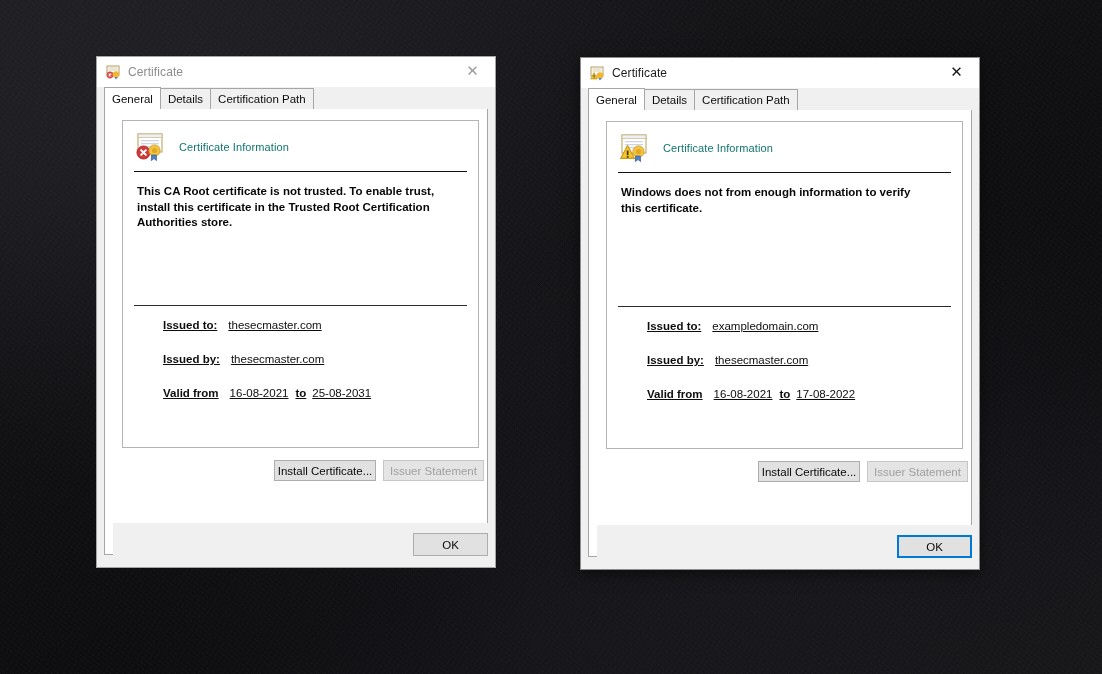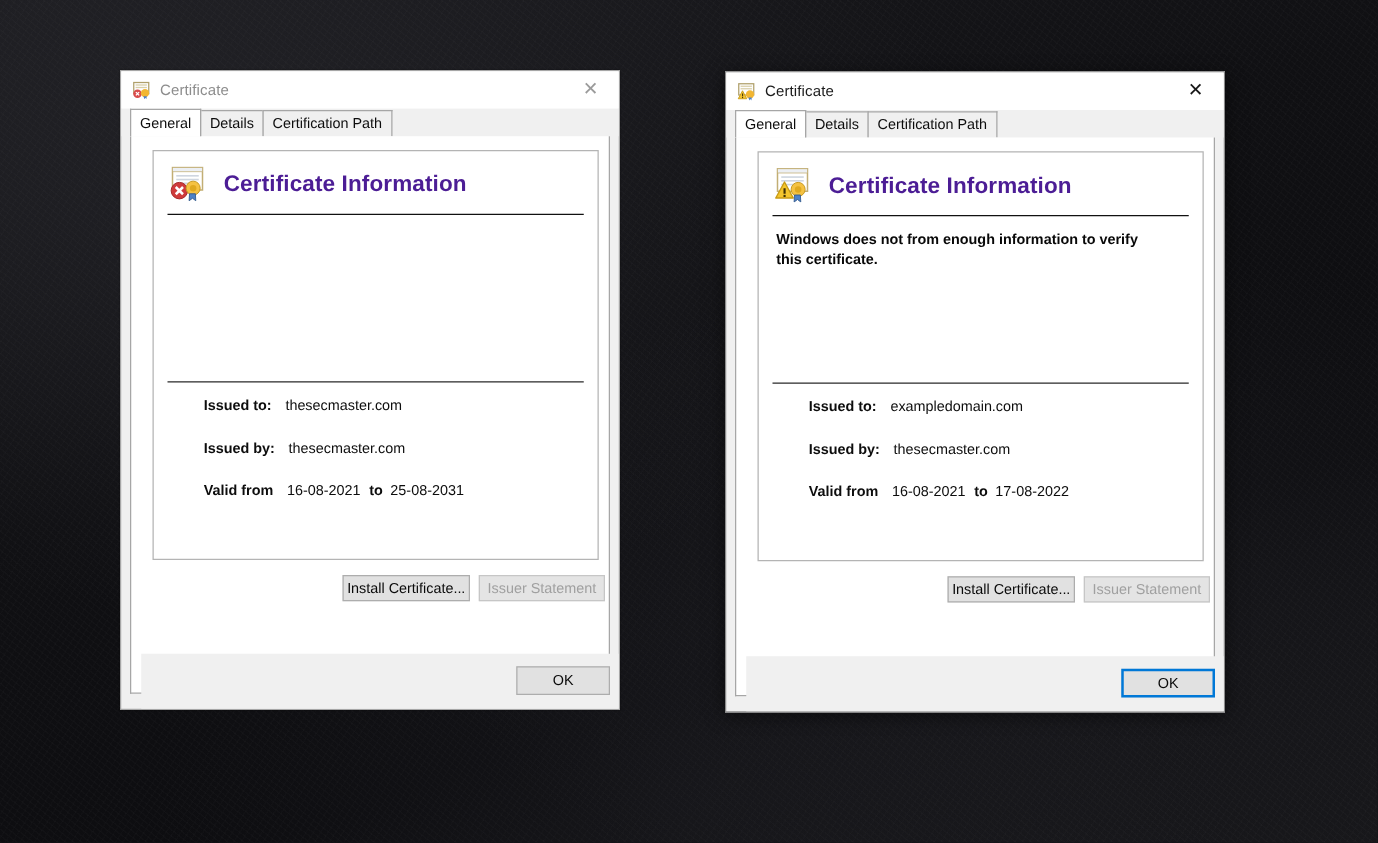--- a/index.html
+++ b/index.html
@@ -131,23 +131,23 @@
     padding: 12px 0 10px 12px;
   }
   .cert-icon {
     width: 30px;
     height: 28px;
     position: relative;
     flex: 0 0 auto;
     margin-right: 14px;
   }
   .info-head-title {
-    font-size: 18px;
-    font-weight: bold;
-    color: #4c1d95;
+    font-size: 11px;
+    font-weight: normal;
+    color: #0f766e;
     letter-spacing: 0.1px;
   }
   .rule {
     height: 1px;
     background: #111111;
     margin: 0 11px;
   }
   .rule.thin {
     background: #2a2a2a;
   }
@@ -162,20 +162,21 @@
   }
 
   .fields {
     padding-left: 40px;
   }
   .field-row {
     display: flex;
     align-items: flex-start;
     font-size: 11.5px;
     color: #0d0d0d;
+    text-decoration: underline;
   }
   .field-label {
     font-weight: bold;
     white-space: nowrap;
   }
   .field-value {
     margin-left: 11px;
     white-space: nowrap;
   }
   .field-sep {
@@ -268,20 +269,23 @@
             <circle cx="19.5" cy="17.5" r="5.6" fill="#f5c242"></circle>
             <circle cx="19.5" cy="17.5" r="5.6" fill="none" stroke="#c99b22" stroke-width="0.8"></circle>
             <circle cx="19.5" cy="17.5" r="2.6" fill="#e0a91f"></circle>
             <path d="M16.6 22 L16.3 27.6 L19 25.6 L21.6 27.6 L21.3 22 Z" fill="#4d82c7" stroke="#31588c" stroke-width="0.7"></path>
           </svg>
         </span>
         <span class="info-head-title">Certificate Information</span>
       </div>
       <div class="rule"></div>
 
+      <div class="message">This CA Root certificate is not trusted. To enable trust,
+install this certificate in the Trusted Root Certification
+Authorities store.</div>
 
       <div class="rule thin" style="position:absolute; left:11px; right:11px; top:184px; margin:0;"></div>
 
       <div class="fields" style="position:absolute; left:0; right:0; top:198px;">
         <div class="field-row" style="margin-bottom:22px;">
           <span class="field-label">Issued to:</span>
           <span class="field-value">thesecmaster.com</span>
         </div>
         <div class="field-row" style="margin-bottom:22px;">
           <span class="field-label">Issued by:</span>

